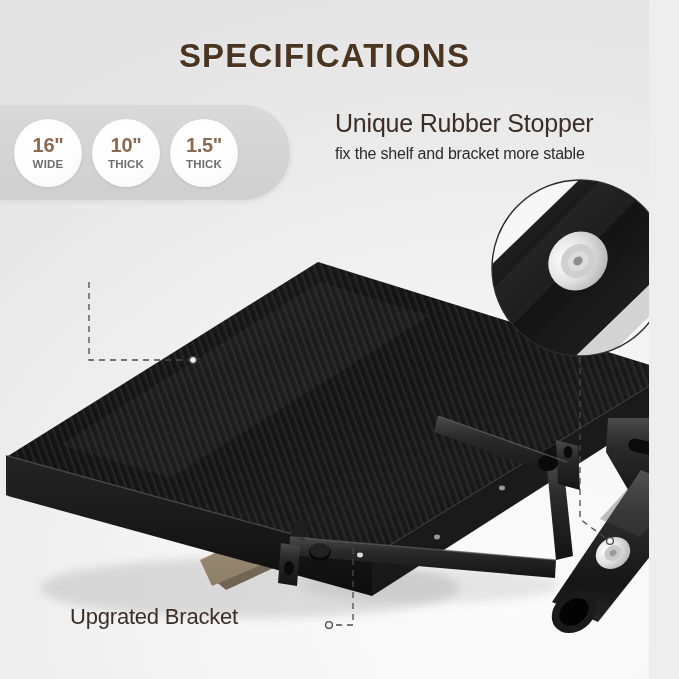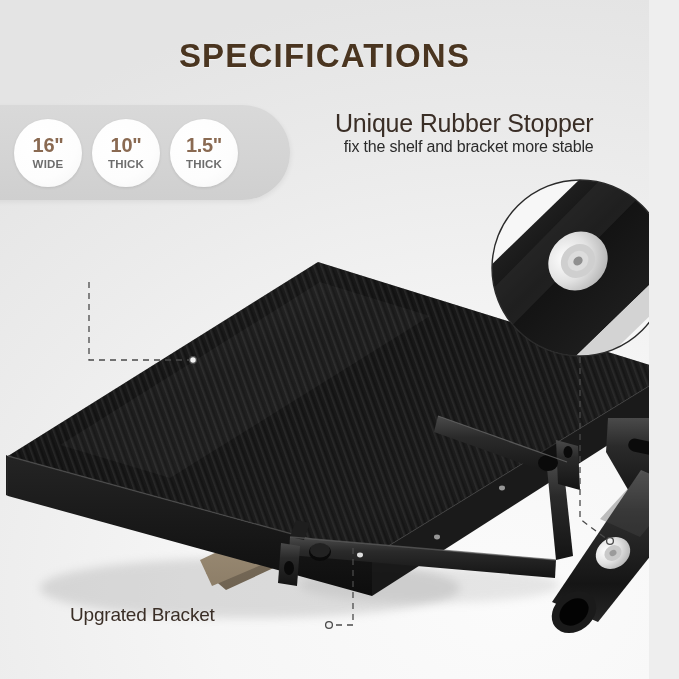--- a/index.html
+++ b/index.html
@@ -60,26 +60,26 @@
     margin-top:4px; letter-spacing:.2px;
   }
   
   .callout{ position:absolute; }
   .callout .head{
     font-size:25px; color:#3a2e26; letter-spacing:-.2px;
     white-space:nowrap; line-height:1.05;
   }
   .callout .sub{
     font-size:16px; color:#2b2b2b; letter-spacing:-.2px;
-    white-space:nowrap; margin-top:2px;text-align:right;
+    white-space:nowrap; margin-top:9px;
   }
   #callout-stopper{ left:335px; top:110px; }
   #callout-wood   { left:18px;  top:225px; }
   #callout-bracket{ left:70px;  top:605px; }
-  #callout-bracket .head{ font-size:19px; }
+  #callout-bracket .head{ font-size:22px; }
   
   #art{ position:absolute; inset:0; }
 </style>
 </head>
 <body>
 
 <div id="stage">
 
   <svg id="art" width="679" height="679" viewBox="0 0 679 679">
     <defs>

